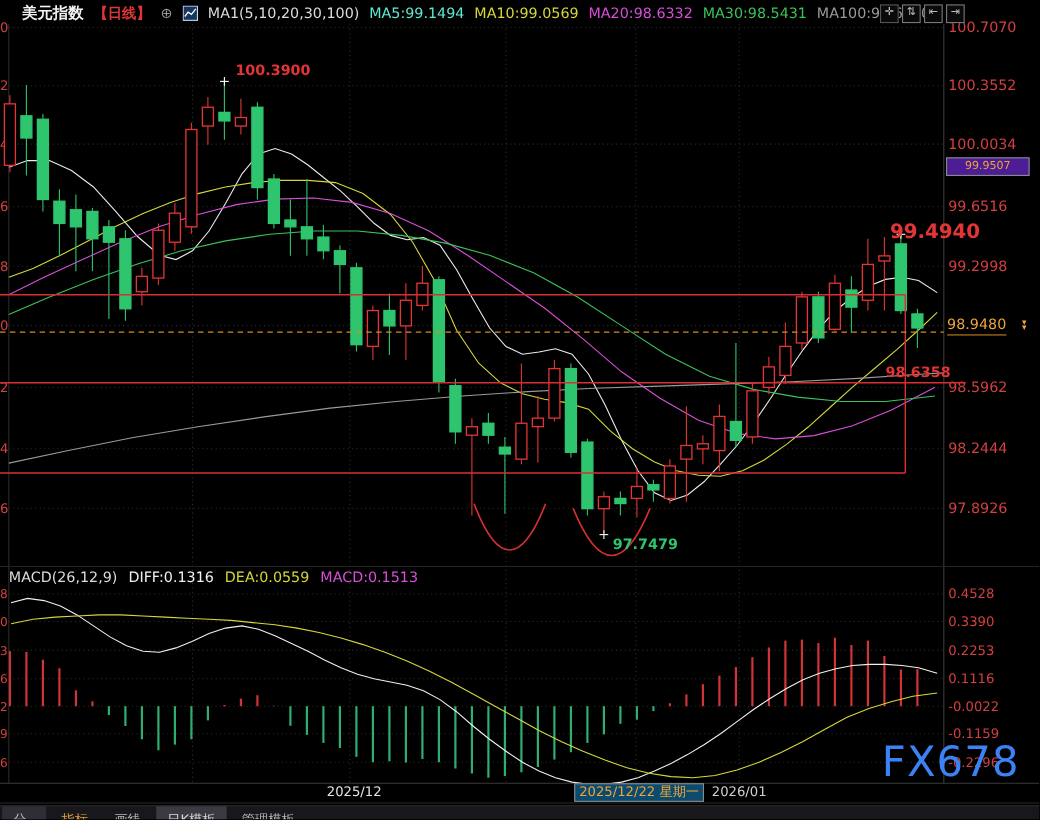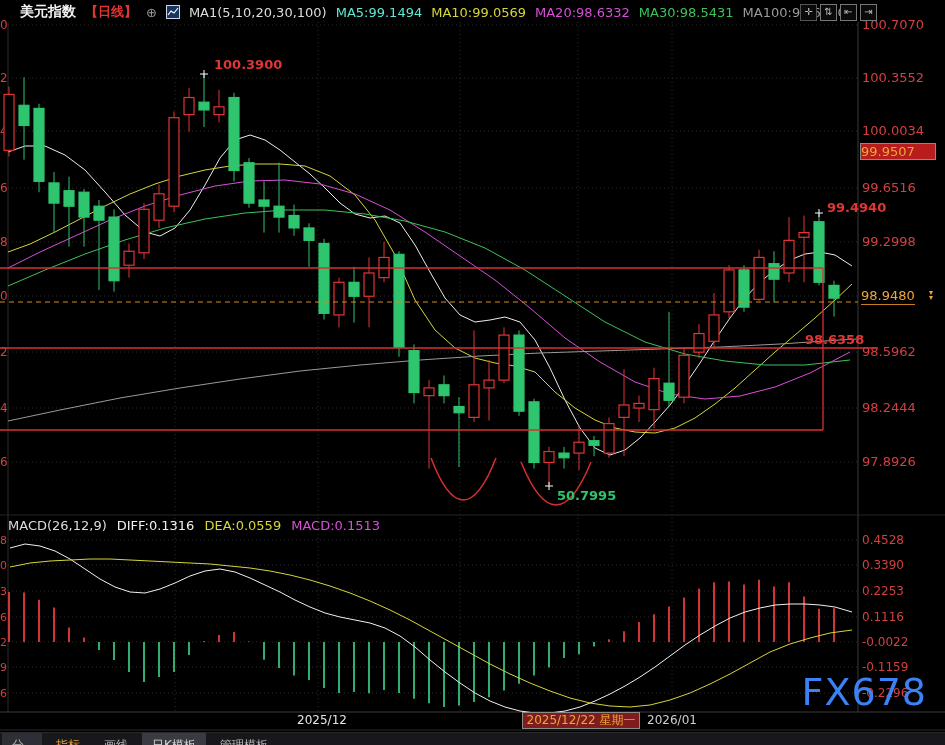--- a/index.html
+++ b/index.html
@@ -19,32 +19,32 @@
   .t-ma100{color:#9a9a9a;}
   #hdr-icons{position:absolute;right:68px;top:4px;display:flex;gap:3px;z-index:6;}
   .hic{width:15px;height:15px;border:1px solid #777;color:#bbb;font-size:10px;line-height:14px;
        text-align:center;background:#0a0a0a;}
   .hic.noborder{border-color:#555;}
   
   #cv{position:absolute;left:0;top:0;z-index:1;}
   
   .abs{position:absolute;white-space:nowrap;z-index:4;}
   .lbl-high{left:214px;top:57px;color:#e23535;font-size:13px;font-weight:bold;}
-  .lbl-rhigh{left:827px;top:200px;color:#e23535;font-size:13px;font-weight:bold;}
+  .lbl-rhigh{left:809px;top:200px;color:#e23535;font-size:18px;font-weight:bold;}
   .lbl-low{left:557px;top:488px;color:#2fc46e;font-size:13px;font-weight:bold;}
   .lbl-alert{left:805px;top:332px;color:#e23535;font-size:13px;font-weight:bold;}
-  .tag-cross-y{left:860px;top:143px;width:74px;height:15px;border:1px solid #8a8a8a;background:#b91c1c;
-       color:#efa63a;font-size:13px;text-align:left;line-height:15px;}
+  .tag-cross-y{left:860px;top:143px;width:74px;height:15px;border:1px solid #8a8a8a;background:#4c1d95;
+       color:#efa63a;font-size:10px;text-align:center;line-height:15px;}
   .tag-price{left:861px;top:288px;color:#efa63a;font-size:13px;border-bottom:1px solid #c87f1f;
        padding-bottom:1px;}
   .tag-price-marker{left:925px;top:290px;width:12px;color:#efa63a;font-size:8px;line-height:5px;
        text-align:center;}
   .x-month1{left:294px;top:713px;width:56px;color:#e5e5e5;font-size:12px;text-align:center;}
   .x-month2{left:644px;top:713px;width:56px;color:#cfcfcf;font-size:12px;text-align:center;}
-  .tag-cross-x{left:522px;top:712px;width:116px;height:15px;border:1px solid #8a8a8a;background:#7f1d1d;
+  .tag-cross-x{left:522px;top:712px;width:116px;height:15px;border:1px solid #8a8a8a;background:#0c4a6e;
        color:#efa63a;font-size:12px;text-align:center;line-height:15px;}
   #macd-hdr{position:absolute;left:8px;top:518px;display:flex;gap:10px;font-size:13px;z-index:4;}
   .m-name{color:#dcdcdc;}
   .m-diff{color:#f0f0f0;}
   .m-dea{color:#d6d63a;}
   .m-macd{color:#d84fd8;}
   #watermark{position:absolute;right:18px;top:670px;font-size:38px;color:#3b82f6;
        letter-spacing:1px;z-index:3;}
   
   #tabbar{position:absolute;left:0;top:732px;width:945px;height:26px;background:#17171c;
@@ -328,21 +328,21 @@
 
   <div id="hdr-icons">
     <span class="hic noborder">✛</span>
     <span class="hic">⇅</span>
     <span class="hic">⇤</span>
     <span class="hic">⇥</span>
   </div>
 
   <span class="abs lbl-high">100.3900</span>
   <span class="abs lbl-rhigh">99.4940</span>
-  <span class="abs lbl-low">50.7995</span>
+  <span class="abs lbl-low">97.7479</span>
   <span class="abs lbl-alert">98.6358</span>
   <span class="abs tag-cross-y">99.9507</span>
   <span class="abs tag-price">98.9480</span>
   <span class="abs tag-price-marker">▾<br>▾</span>
   <span class="abs x-month1">2025/12</span>
   <span class="abs tag-cross-x">2025/12/22 星期一</span>
   <span class="abs x-month2">2026/01</span>
 
   <div id="macd-hdr">
     <span class="m-name">MACD(26,12,9)</span>

